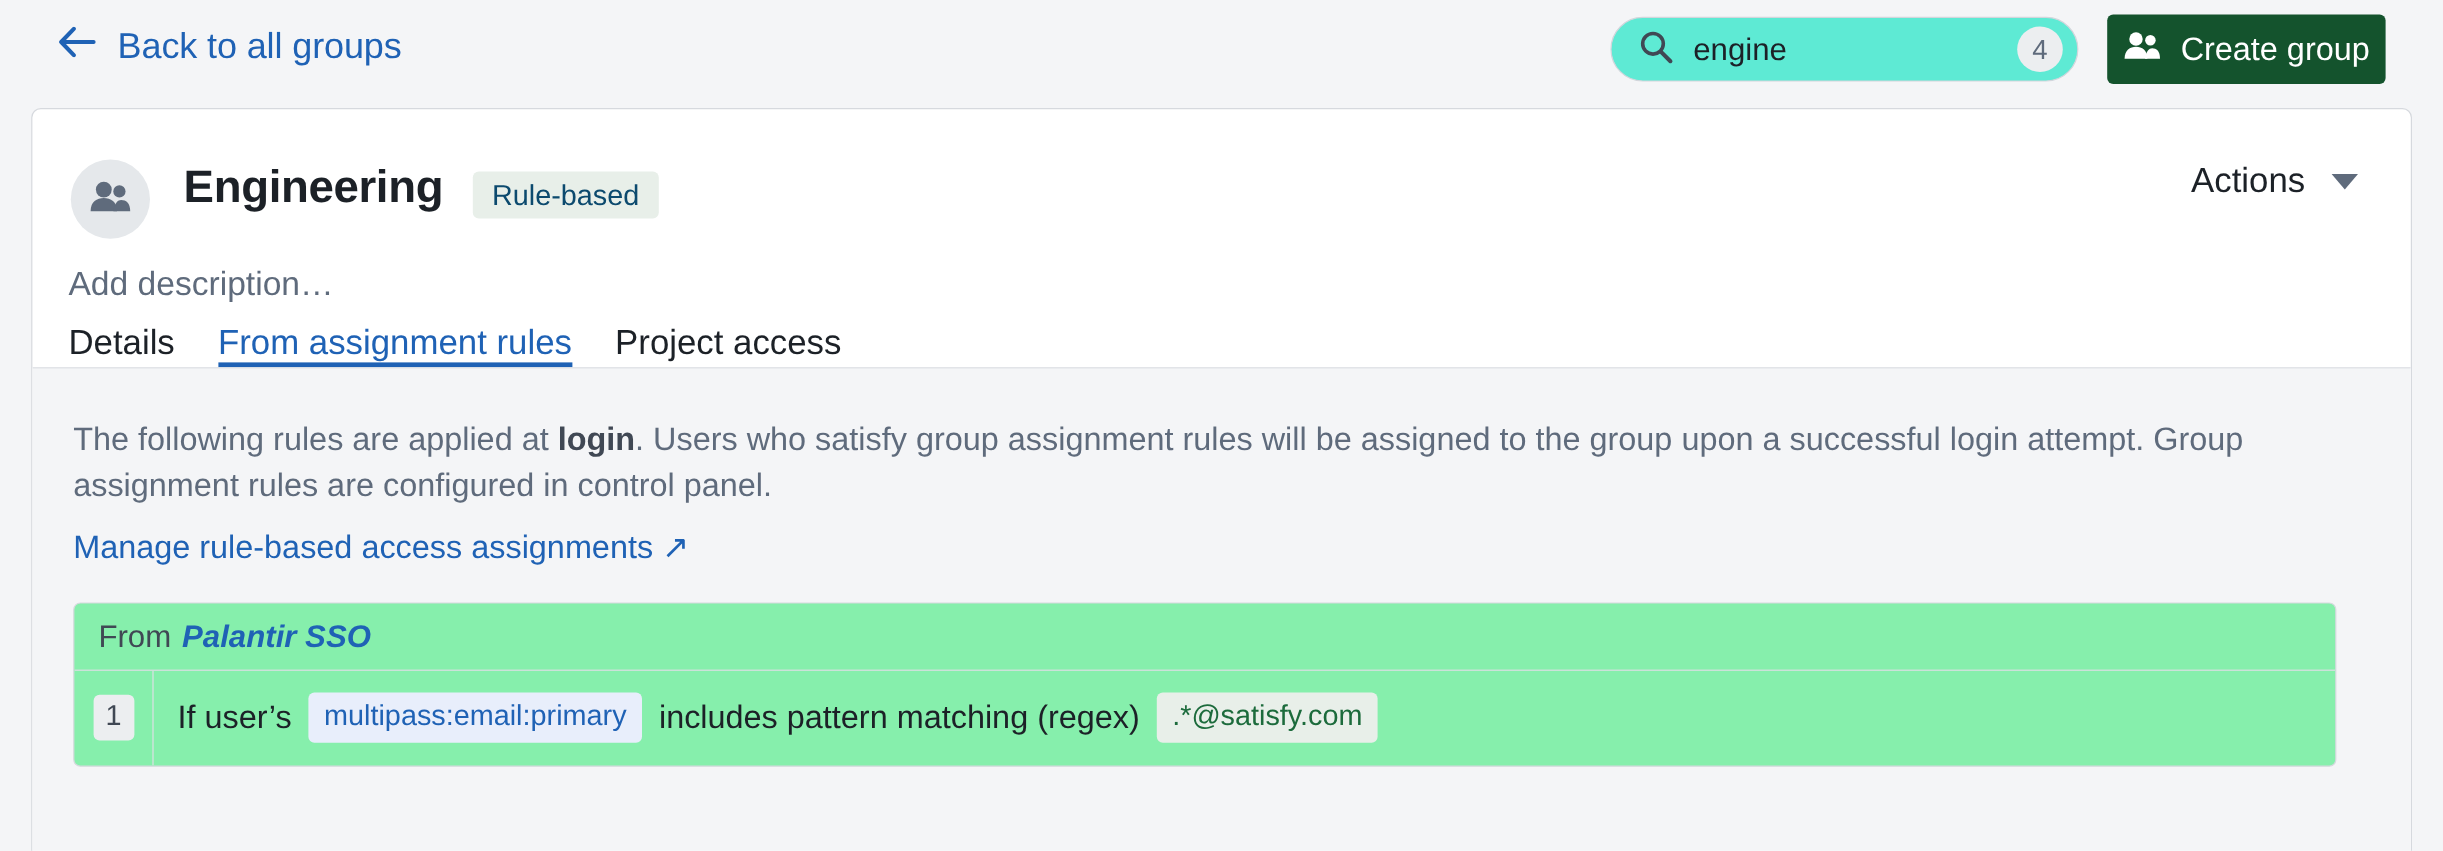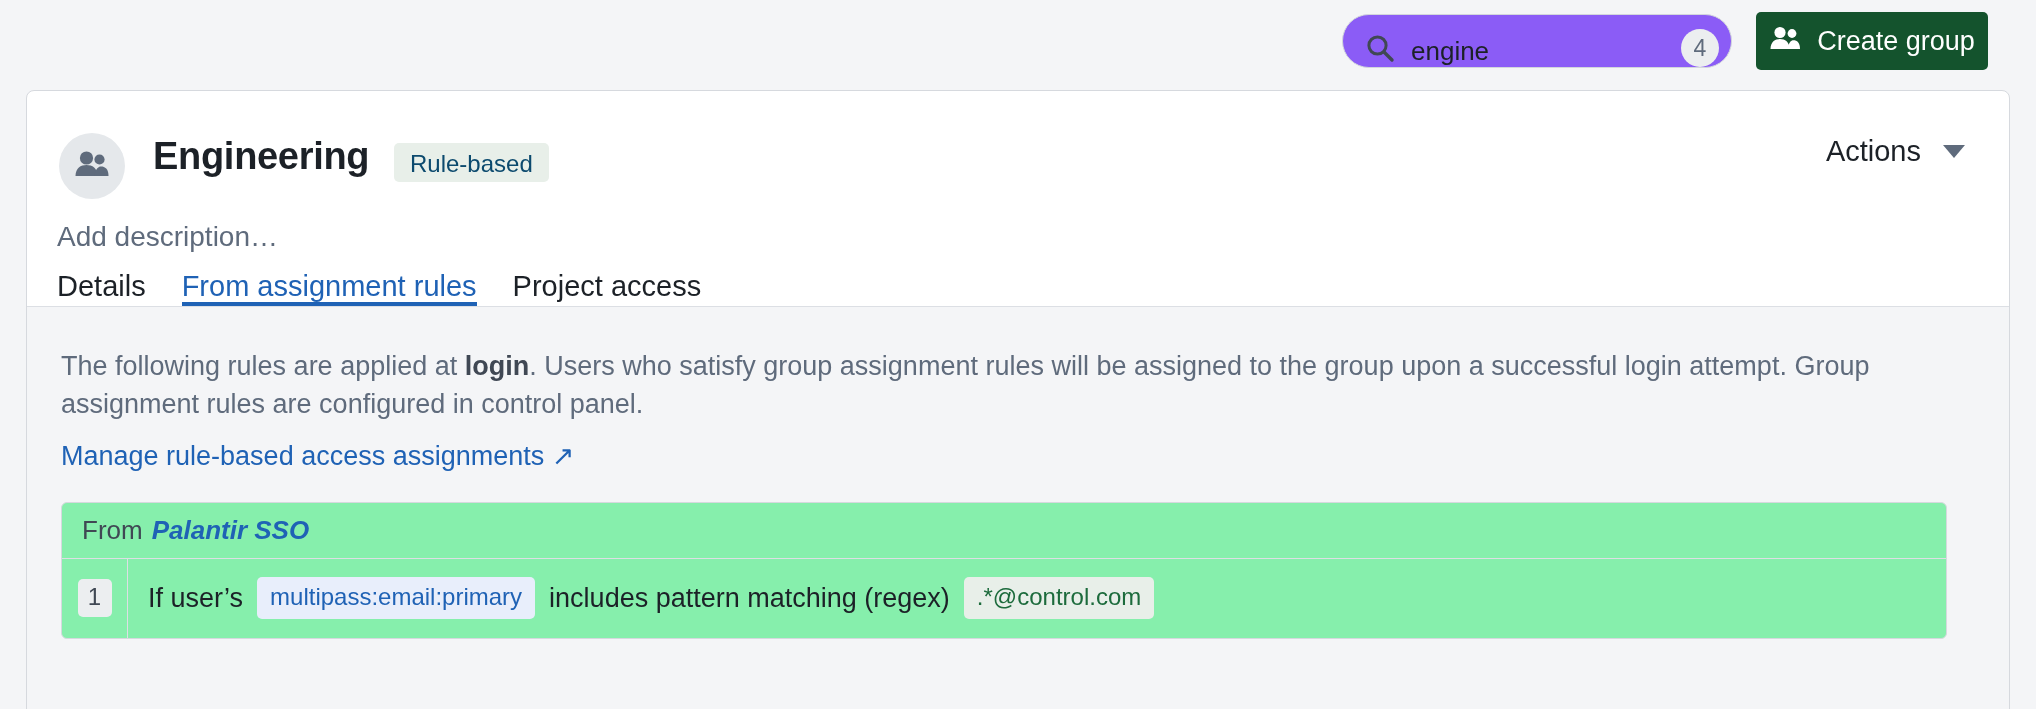--- a/index.html
+++ b/index.html
@@ -31,25 +31,25 @@
     cursor: pointer;
     text-decoration: none;
   }
   .back-arrow { display: block; }
   .back-label { font-size: 30px; color: #1f62b5; letter-spacing: -0.1px; }
 
   .search-wrap {
     position: absolute;
     left: 1342px; top: 14px;
     width: 390px; height: 54px;
-    background: #8b5cf6;
+    background: #5eead4;
     border: 1.5px solid #d2d6dc;
     border-radius: 27px;
     display: flex;
-    align-items: flex-end;
+    align-items: center;
     padding: 0 12px 0 22px;
   }
   .search-icon { flex: 0 0 auto; margin-right: 16px; display:block; }
   .search-input {
     flex: 1 1 auto;
     border: none;
     outline: none;
     font-family: "Liberation Sans", sans-serif;
     font-size: 26px;
     color: #1c2127;
@@ -271,20 +271,28 @@
     border-radius: 5px;
     padding: 6px 13px 8px;
     font-size: 24px;
   }
 </style>
 </head>
 <body>
 
 <div class="topbar">
 
+  <a class="back-link">
+    <span class="back-arrow">
+      <svg width="32" height="26" viewBox="0 0 32 26">
+        <path d="M13.5 2 L3 13 L13.5 24 M3 13 L30 13" fill="none" stroke="#1f62b5" stroke-width="3.4" stroke-linecap="round" stroke-linejoin="round"></path>
+      </svg>
+    </span>
+    <span class="back-label">Back to all groups</span>
+  </a>
 
   <div class="search-wrap">
     <span class="search-icon">
       <svg width="30" height="30" viewBox="0 0 30 30">
         <circle cx="12.5" cy="12.5" r="8.6" fill="none" stroke="#404854" stroke-width="3"></circle>
         <path d="M19 19 L27 27" stroke="#404854" stroke-width="3.4" stroke-linecap="round"></path>
       </svg>
     </span>
     <input class="search-input" value="engine" placeholder="Search groups" style="">
     <span class="search-count">4</span>
@@ -349,18 +357,18 @@
       </div>
 
       <div class="rule-row">
         <div class="rule-index-cell">
           <span class="rule-index">1</span>
         </div>
         <div class="rule-body">
           <span>If user’s</span>
           <span class="pill-blue">multipass:email:primary</span>
           <span>includes pattern matching (regex)</span>
-          <span class="pill-green">.*@control.com</span>
+          <span class="pill-green">.*@satisfy.com</span>
         </div>
       </div>
     </div>
   </div>
 </div>
 
 </body></html>

